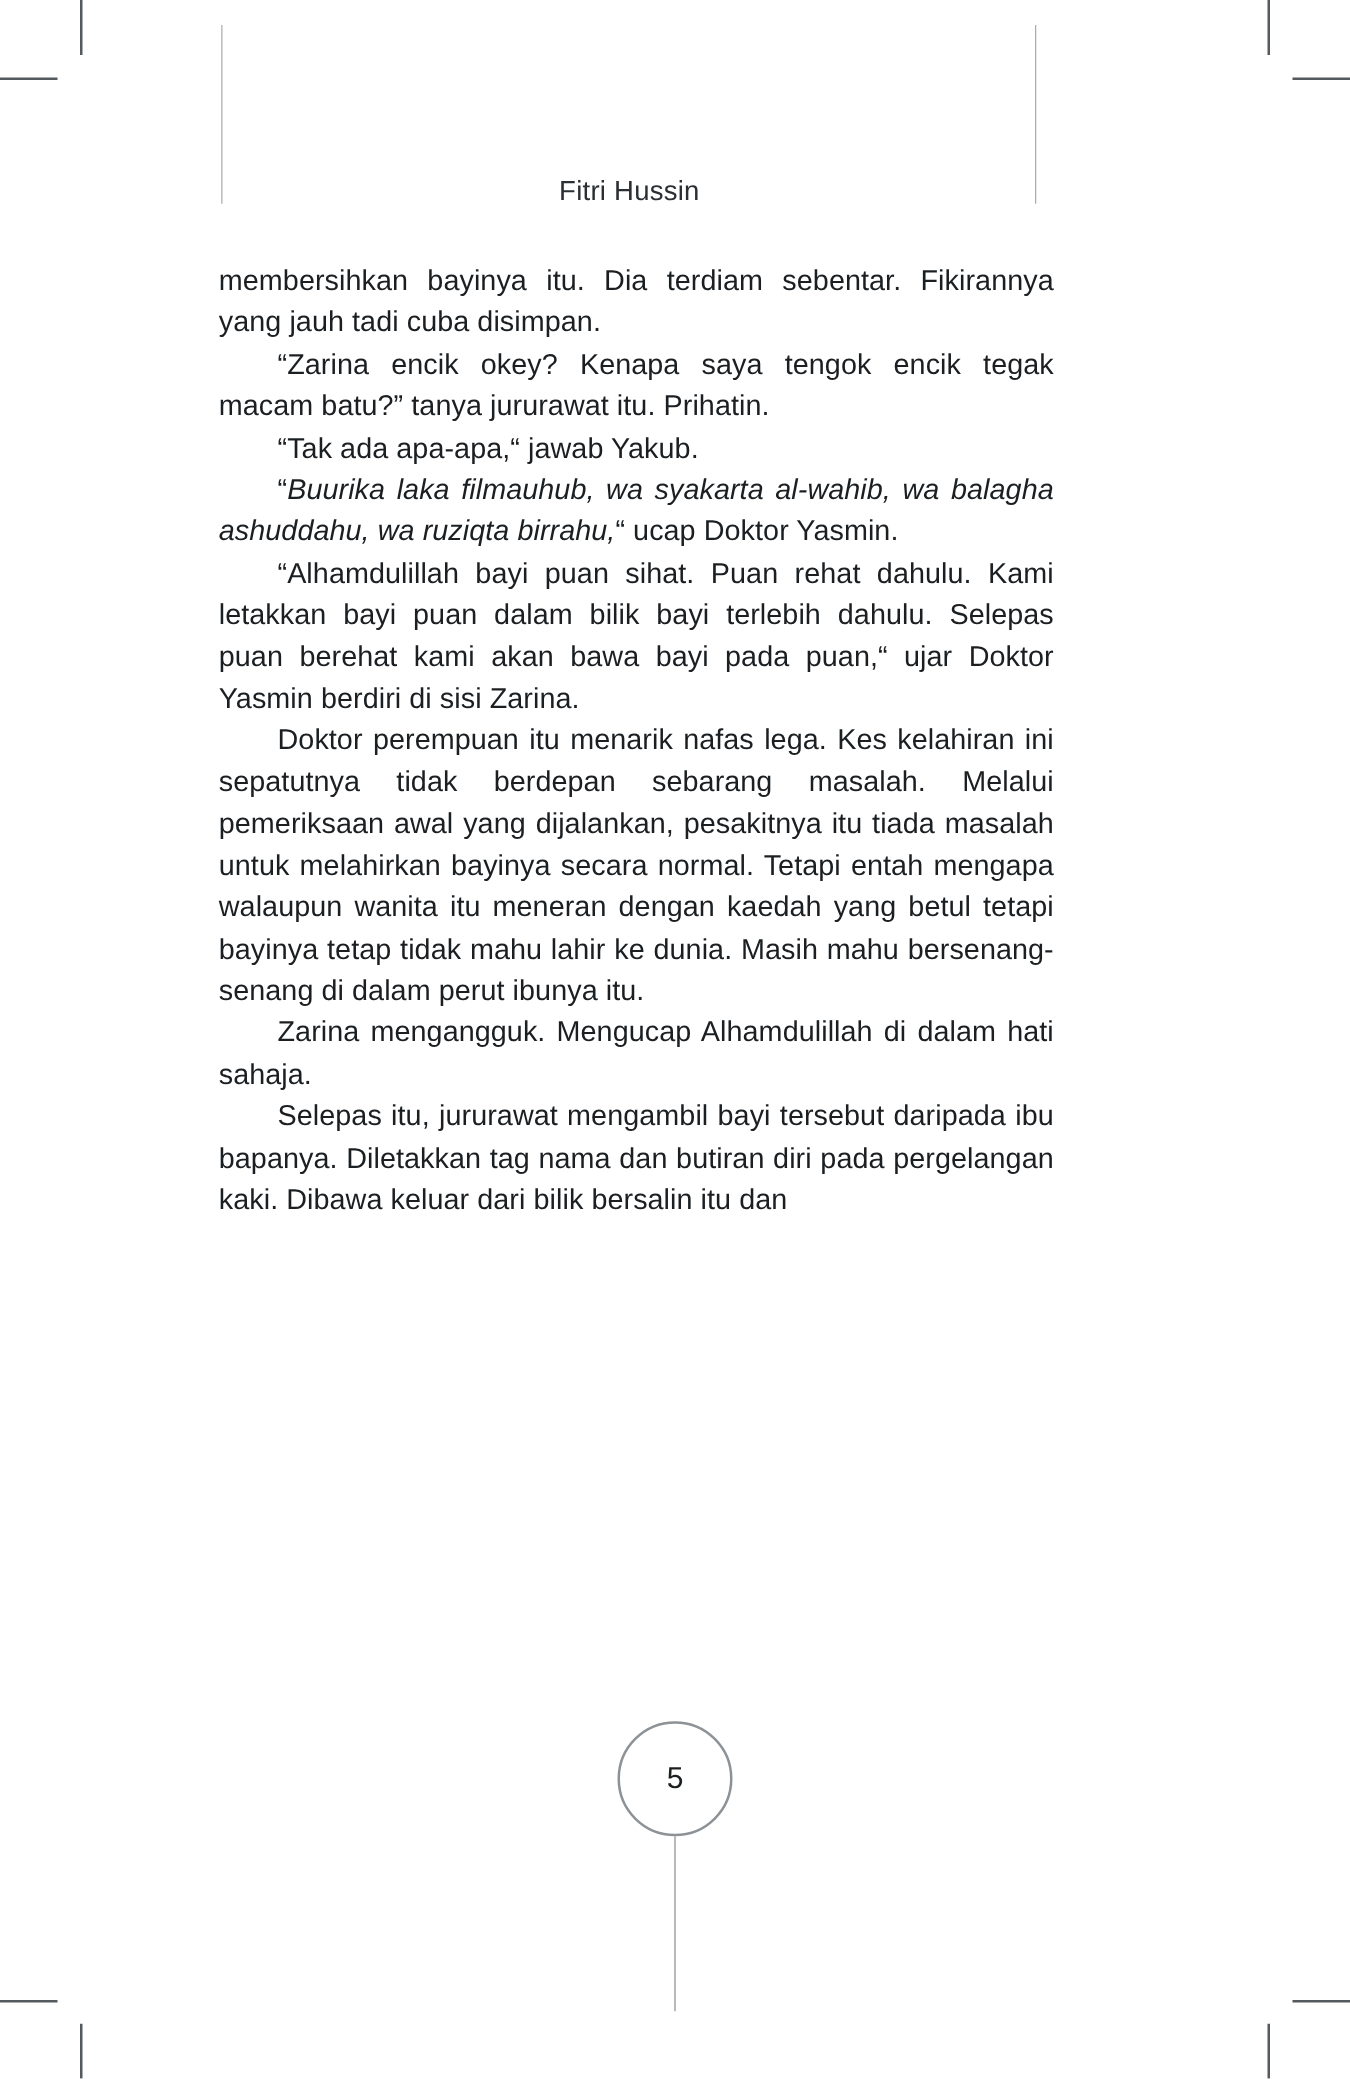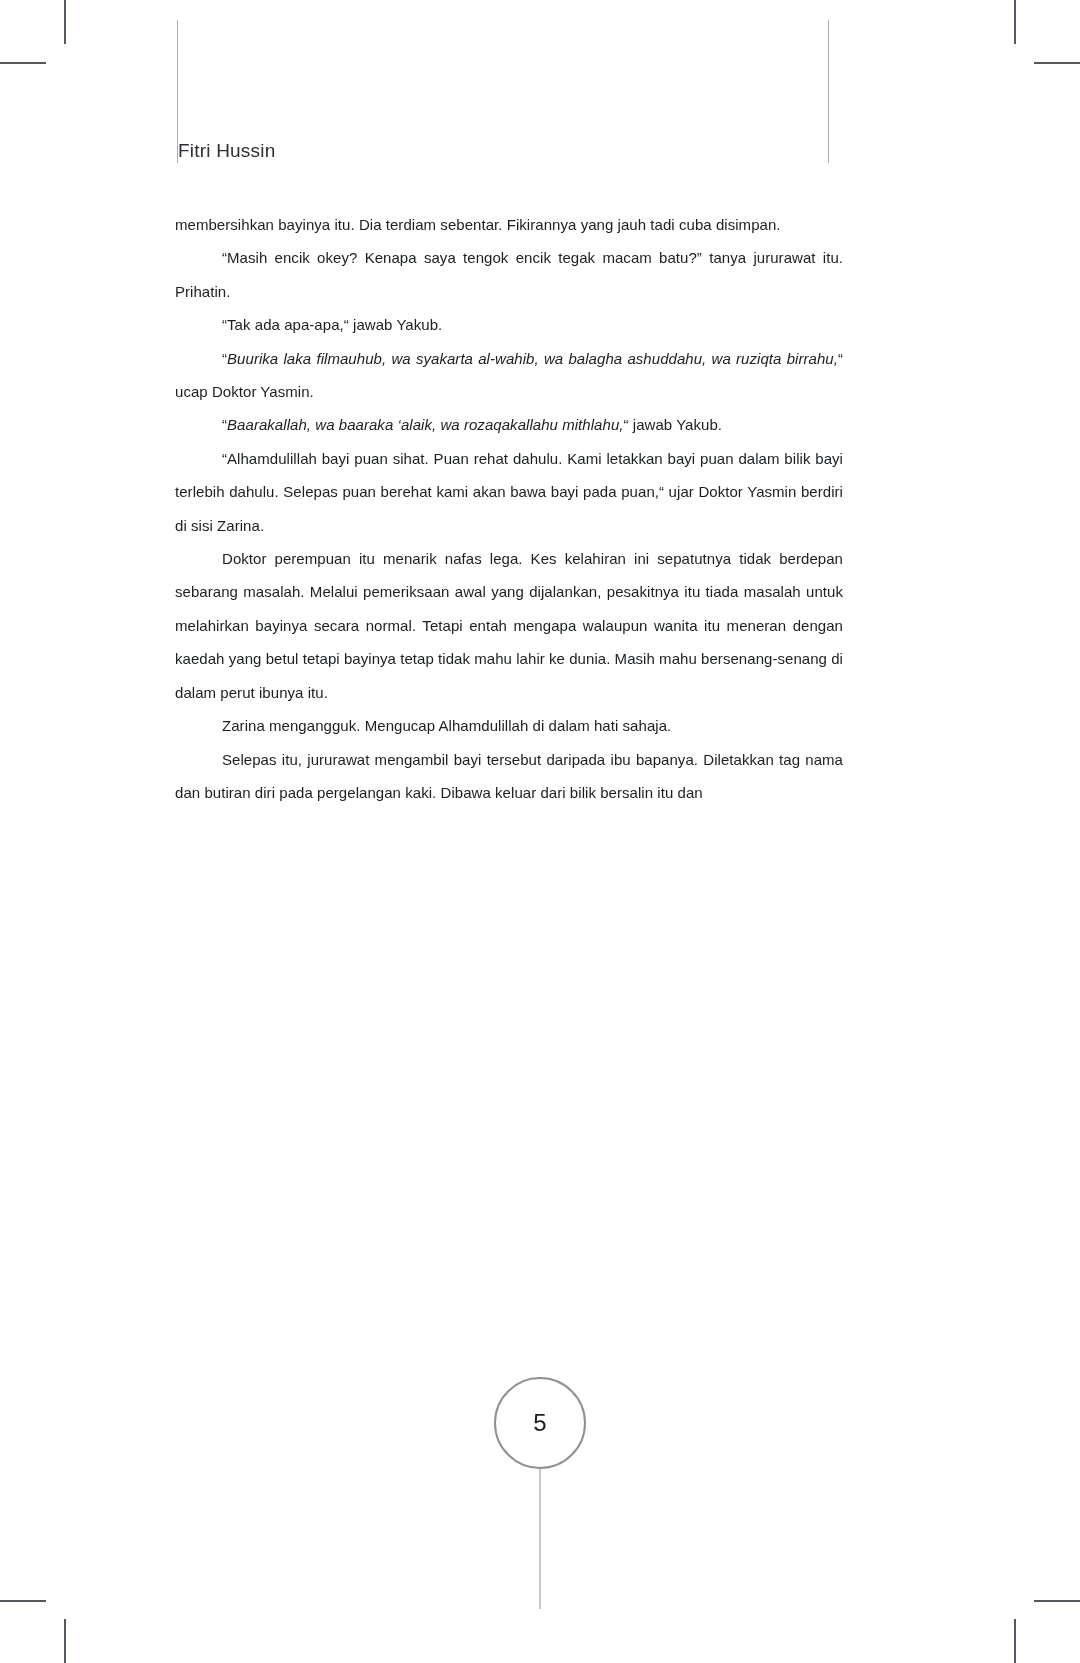--- a/index.html
+++ b/index.html
@@ -41,36 +41,36 @@
   }
   .head-rule-left  { left: 177px; }
   .head-rule-right { left: 828px; }
 
   
   .running-head {
     position: absolute;
     left: 178px;
     top: 140px;
     width: 651px;
-    text-align: left;
-    font-size: 19px;
+    text-align: center;
+    font-size: 22px;
     letter-spacing: 0.2px;
     color: #2b2f33;
   }
 
   
   .body-col {
     position: absolute;
     left: 175px;
     top: 208px;
     width: 668px;
   }
   p.para {
     margin: 0;
-    font-size: 15px;
+    font-size: 23px;
     line-height: 33.4px;
     text-align: justify;
     text-justify: inter-word;
     color: #1b1f22;
     letter-spacing: 0.05px;
   }
   p.para.indent { text-indent: 47px; }
   p.para.last-left { text-align: justify; }
   em.translit {
     font-style: italic;
@@ -127,26 +127,25 @@
   <div class="crop crop-br-v"></div>
   <div class="crop crop-br-h"></div>
 
   <div class="head-rule head-rule-left"></div>
   <div class="head-rule head-rule-right"></div>
 
   <div class="running-head">Fitri Hussin</div>
 
   <div class="body-col">
     <p class="para">membersihkan bayinya itu. Dia terdiam sebentar. Fikirannya yang jauh tadi cuba disimpan.</p>
-    <p class="para indent">“Masih encik okey? Kenapa saya tengok encik tegak macam batu?” tanya jururawat itu. Prihatin.</p>
+    <p class="para indent">“Zarina encik okey? Kenapa saya tengok encik tegak macam batu?” tanya jururawat itu. Prihatin.</p>
     <p class="para indent">“Tak ada apa-apa,“ jawab Yakub.</p>
 
     <p class="para indent"><span>“</span><em class="translit">Buurika laka filmauhub, wa syakarta al-wahib, wa balagha ashuddahu, wa ruziqta birrahu,</em><span>“ ucap Doktor Yasmin.</span></p>
 
-    <p class="para indent"><span>“</span><em class="translit">Baarakallah, wa baaraka ‘alaik, wa rozaqakallahu mithlahu,</em><span>“ jawab Yakub.</span></p>
 
     <p class="para indent">“Alhamdulillah bayi puan sihat. Puan rehat dahulu. Kami letakkan bayi puan dalam bilik bayi terlebih dahulu. Selepas puan berehat kami akan bawa bayi pada puan,“ ujar Doktor Yasmin berdiri di sisi Zarina.</p>
     <p class="para indent">Doktor perempuan itu menarik nafas lega. Kes kelahiran ini sepatutnya tidak berdepan sebarang masalah. Melalui pemeriksaan awal yang dijalankan, pesakitnya itu tiada masalah untuk melahirkan bayinya secara normal. Tetapi entah mengapa walaupun wanita itu meneran dengan kaedah yang betul tetapi bayinya tetap tidak mahu lahir ke dunia. Masih mahu bersenang-senang di dalam perut ibunya itu.</p>
     <p class="para indent">Zarina mengangguk. Mengucap Alhamdulillah di dalam hati sahaja.</p>
     <p class="para indent last-left">Selepas itu, jururawat mengambil bayi tersebut daripada ibu bapanya. Diletakkan tag nama dan butiran diri pada pergelangan kaki. Dibawa keluar dari bilik bersalin itu dan</p>
   </div>
 
   <div class="folio-wrap">
     <div class="folio-circle">
       <span class="folio-number">5</span>

